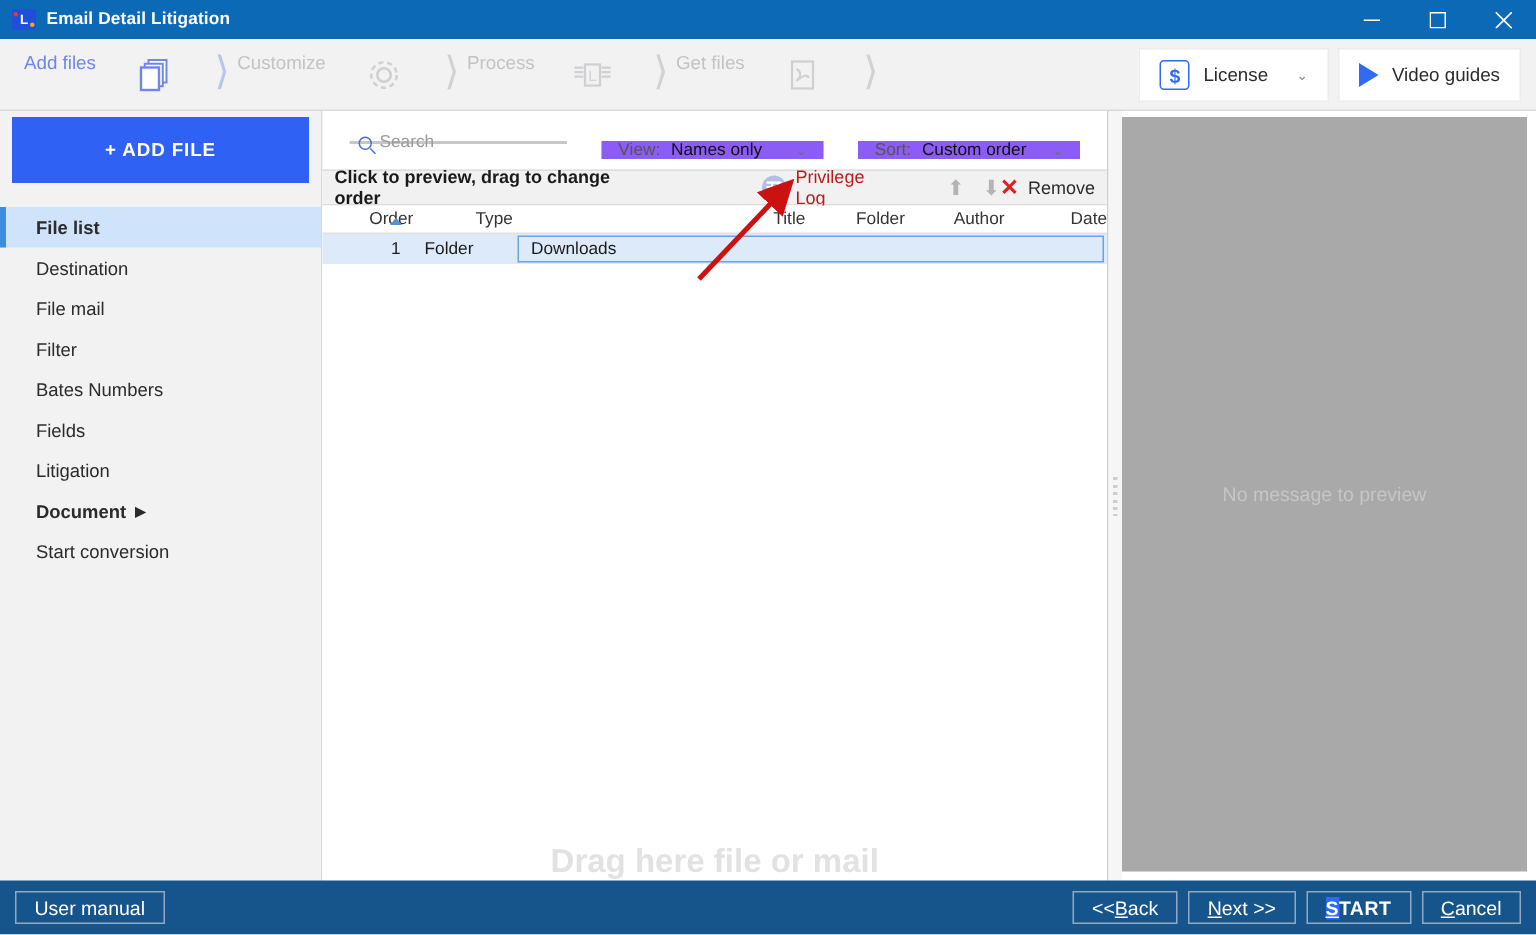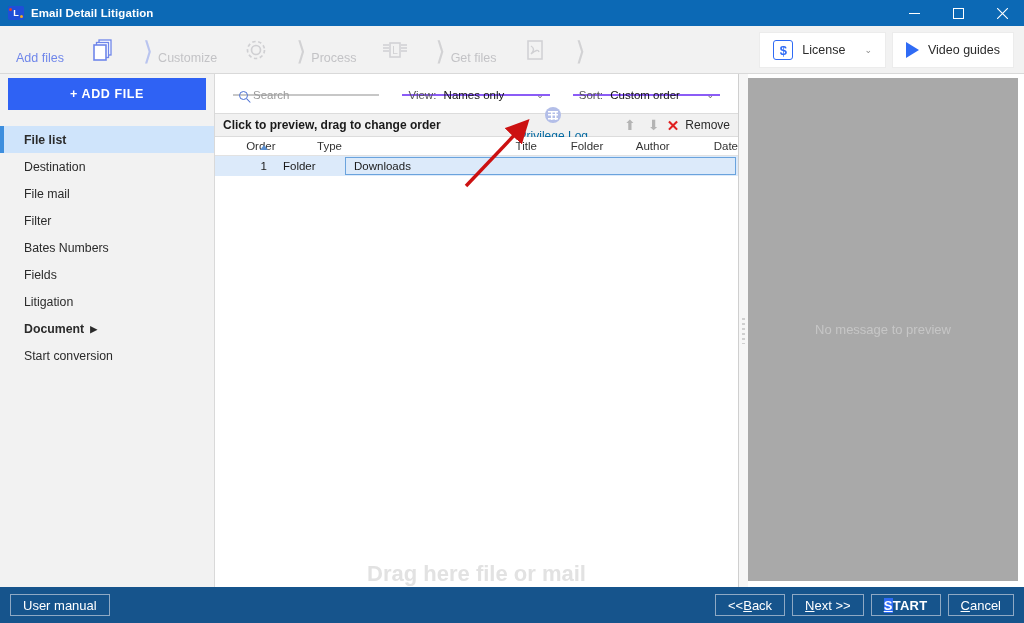--- a/index.html
+++ b/index.html
@@ -47,21 +47,21 @@
 
   
   .topstrip {
     height: 48px; flex: 0 0 48px;
     background: #f2f2f2;
     border-bottom: 1px solid #d9d9d9;
     display: flex; align-items: center;
     position: relative;
   }
   .steps { display: flex; align-items: center; padding-left: 16px; }
-  .step { display: flex; align-items: flex-end; gap: 17px; }
+  .step { display: flex; align-items: flex-start; gap: 17px; }
   .step-label { font-size: 12.5px; color: #6f86ea; white-space: nowrap; }
   .step.disabled .step-label { color: #c3c3c6; }
   .step-icon { width: 30px; height: 30px; margin-left: 7px; position: relative; }
   .chev { margin: 0 5px 0 8px; color: #b9c4ef; font-size: 26px; line-height: 1;
           font-family: "Liberation Serif", serif; font-weight: 300; }
   .step.disabled .chev { color: #d2d2d4; }
 
   .actions { position: absolute; right: 10px; top: 6px; display: flex; gap: 6px; }
   .act-btn {
     height: 36px; background: #ffffff; border: 1px solid #ececec;
@@ -88,21 +88,21 @@
 
   
   .sidebar {
     width: 215px; flex: 0 0 215px;
     background: #f2f2f2;
     border-right: 1px solid #d9d9d9;
     display: flex; flex-direction: column;
     padding-top: 4px;
   }
   .addfile-btn {
-    margin: 0 8px 16px 8px; height: 32px;
+    margin: 0 8px 16px 8px; height: 44px;
     background: #2f62f4; color: #fff; font-weight: bold; font-size: 12.5px;
     letter-spacing: .6px;
     display: flex; align-items: center; justify-content: center;
     border: none;
   }
   .nav { display: flex; flex-direction: column; }
   .nav-item {
     height: 27px; display: flex; align-items: center;
     padding-left: 24px; font-size: 12.3px; color: #2b2b2b;
     position: relative;
@@ -128,39 +128,39 @@
   .ic-search {
     width: 9px; height: 9px; border: 1.4px solid #4a6fd4; border-radius: 50%;
     position: relative; flex: 0 0 9px;
   }
   .ic-search:after {
     content:""; position:absolute; right:-3px; bottom:-2.5px; width:4.5px; height:1.4px;
     background:#4a6fd4; transform: rotate(45deg);
   }
   .search-ph { font-size: 11.5px; color: #9a9a9a; }
   .selbox {
-    border: 1px solid #8b5cf6; background: #e5e5e5;
+    border: 6px solid #8b5cf6; background: #e5e5e5;
     display: flex; align-items: center; justify-content: space-between;
     padding: 0 5px 0 5px; font-size: 11.5px; color: #1a1a1a; margin-left: 20px;
   }
   .selbox .lbl { color: #555; margin-right: 4px; }
   .selbox .val { color: #111; }
   .selbox .caret { color: #6f6f6f; font-size: 9px; }
   .sb-view { width: 176px; }
   .sb-sort { width: 176px; }
 
   .listtoolbar {
     height: 24px; flex: 0 0 24px;
     background: #f1f1f1; border-top: 1px solid #dcdcdc; border-bottom: 1px solid #dcdcdc;
     margin-top: 7px;
     display: flex; align-items: center; padding: 0 8px 0 8px;
     font-size: 12px;
   }
   .lt-hint { font-weight: bold; color: #1a1a1a; }
-  .lt-priv { display: flex; align-items: center; gap: 6px; margin-left: 78px; color: #0369a1; flex-direction: column; }
+  .lt-priv { display: flex; align-items: center; gap: 6px; margin-left: 78px; color: #b91c1c; }
   .ic-grid {
     width: 16px; height: 16px; border-radius: 50%; background: #b3bee8;
     display: flex; align-items: center; justify-content: center; flex: 0 0 16px;
   }
   .ic-grid span {
     width: 10px; height: 9px; background:
       linear-gradient(#fff 0 100%) 0 0/10px 1.5px no-repeat,
       linear-gradient(#fff 0 100%) 0 3.5px/10px 1.5px no-repeat,
       linear-gradient(#fff 0 100%) 0 7px/10px 1.5px no-repeat,
       linear-gradient(#fff 0 100%) 3px 0/1.5px 9px no-repeat,

